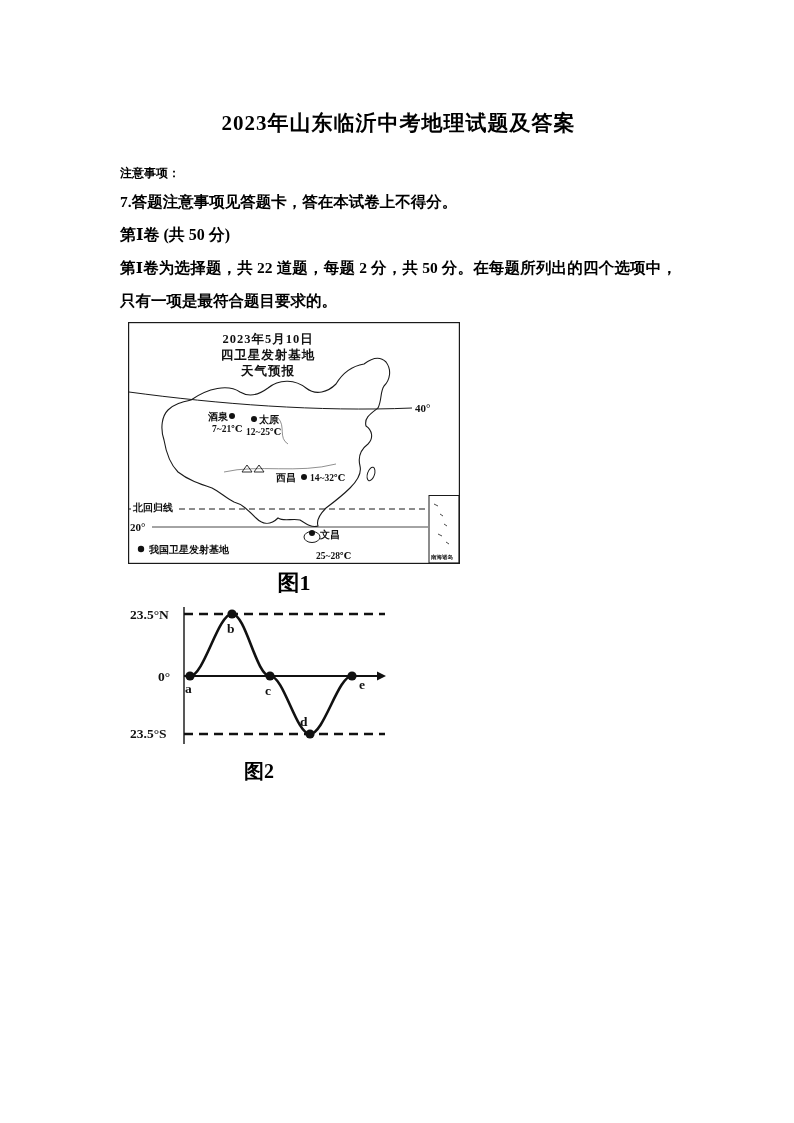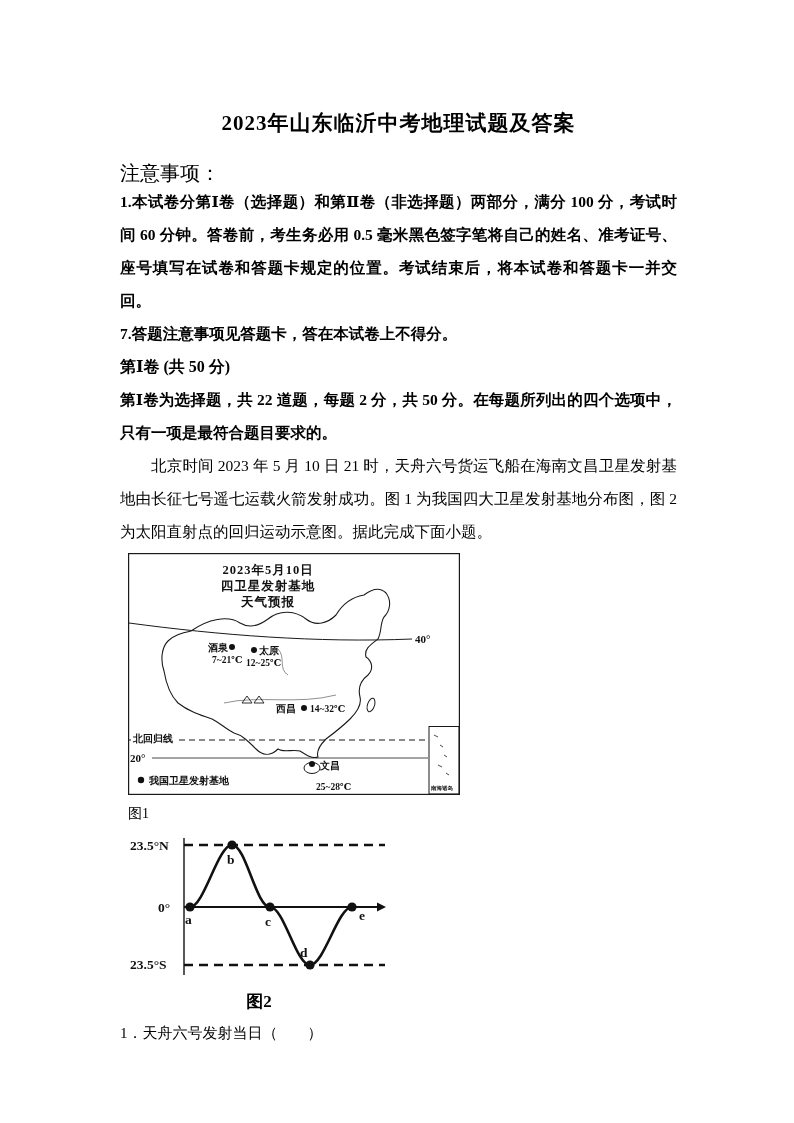--- a/index.html
+++ b/index.html
@@ -4,56 +4,54 @@
 <style>
   * { margin:0; padding:0; box-sizing:border-box; }
   html,body { background:#ffffff; }
   .page {
     width:794px; height:1123px; background:#ffffff; color:#000;
     font-family:"Liberation Serif","DejaVu Serif",serif;
     position:relative; overflow:hidden; margin:16px auto;
   }
   .content { padding:93px 117px 0 120px; }
   .doc-title { font-size:21px; font-weight:bold; text-align:center; line-height:28px; letter-spacing:1px; }
-  .notice-head { font-size:20px; font-weight:normal; margin-top:24px; line-height:24px; }
+  .notice-head { font-size:12px; font-weight:bold; margin-top:24px; line-height:24px; }
   .para { font-size:15.5px; line-height:33px; text-align:justify; font-weight:bold; }
   .para.normal { font-weight:normal; }
   .para.indent { text-indent:2em; }
   .section-head { font-size:16px; font-weight:bold; text-align:left; line-height:33px; }
   .figure-block { margin-left:8px; }
-  .fig-caption { font-size:14px; font-weight:normal; text-align:left; margin-top:4px; line-height:22px; }
+  .fig-caption { font-size:22px; font-weight:bold; text-align:center; margin-top:4px; line-height:22px; }
   .fig1-wrap { margin-top:5px; width:332px; }
   .fig2-wrap { margin-top:10px; width:262px;text-align:right; }
   .fig2-title { font-size:15px; font-weight:bold; text-align:center; width:262px; margin-left:8px; margin-top:4px; line-height:20px; }
-  .fig2-caption { font-size:17px; font-weight:bold; text-align:center; width:262px; margin-left:8px; line-height:22px; }
+  .fig2-caption { font-size:20px; font-weight:bold; text-align:center; width:262px; margin-left:8px; line-height:22px; }
   .question { font-size:15px; font-weight:normal; margin-top:8px; line-height:24px; }
   svg text { font-family:"Liberation Serif","DejaVu Serif",serif; fill:#111; font-weight:bold; }
   .t13 { font-size:12.5px; letter-spacing:1px; }
   .t11 { font-size:11px; }
   .t10 { font-size:10px; }
   .t95 { font-size:9.5px; }
   .t6  { font-size:5.5px; }
   .t14 { font-size:13.5px; }
 </style>
 </head>
 <body>
 
 <div class="page">
   <div class="content">
 
     <h1 class="doc-title">2023年山东临沂中考地理试题及答案</h1>
 
     <p class="notice-head">注意事项：</p>
-    <p class="para">1.本试卷分第Ⅰ卷（选择题）和第Ⅱ卷（非选择题）两部分，满分 100 分，考试时间 60 分钟。答卷前，考生务必用 0.5 毫米黑色签字笔将自己的姓名、准考证号、座号填写在试卷和答题卡规定的位置。考试结束后，将本试卷和答题卡一并交回。</p>
     <p class="para">7.答题注意事项见答题卡，答在本试卷上不得分。</p>
 
     <p class="section-head">第Ⅰ卷 (共 50 分)</p>
     <p class="para">第Ⅰ卷为选择题，共 22 道题，每题 2 分，共 50 分。在每题所列出的四个选项中，只有一项是最符合题目要求的。</p>
 
-    <p class="para normal indent">北京时间 2023 年 5 月 10 日 21 时，天舟六号货运飞船在海南文昌卫星发射基地由长征七号遥七运载火箭发射成功。图 1 为我国四大卫星发射基地分布图，图 2 为太阳直射点的回归运动示意图。据此完成下面小题。</p>
 
     <div class="figure-block fig1-wrap">
       <svg width="332" height="242" viewBox="0 0 332 242">
         <rect x="0.6" y="0.6" width="330.8" height="240.8" fill="none" stroke="#1a1a1a" stroke-width="1.2"></rect>
 
         <path d="M 1 70 C 90 82 190 90 284 86" fill="none" stroke="#1a1a1a" stroke-width="1"></path>
         <text class="t11" x="287" y="90">40°</text>
 
         <line x1="1" y1="187" x2="300" y2="187" stroke="#1a1a1a" stroke-width="1.2" stroke-dasharray="6 4"></line>
         <rect x="3" y="179" width="48" height="12" fill="#ffffff"></rect>
@@ -126,16 +124,15 @@
 
         <text class="t14" x="57" y="89">a</text>
         <text class="t14" x="99" y="29">b</text>
         <text class="t14" x="137" y="91">c</text>
         <text class="t14" x="172" y="122">d</text>
         <text class="t14" x="231" y="85">e</text>
       </svg>
     </div>
     <p class="fig2-caption">图2</p>
 
-    <p class="question">1．天舟六号发射当日（　　）</p>
 
   </div>
 </div>
 
 </body></html>

